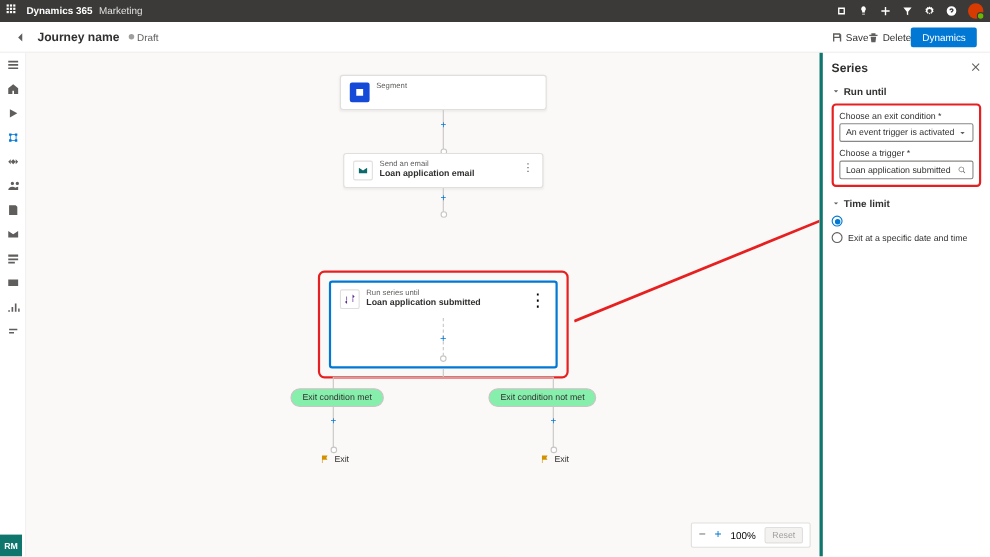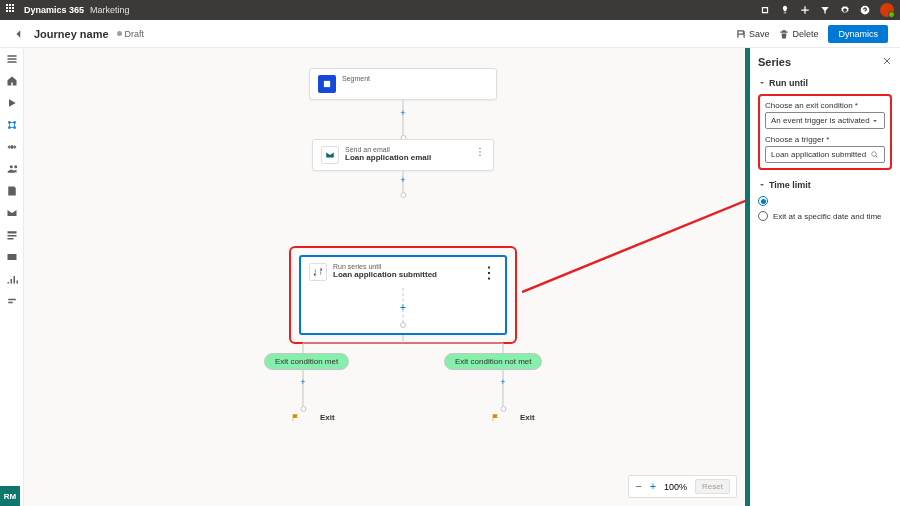--- a/index.html
+++ b/index.html
@@ -16,21 +16,21 @@
   .top-icons svg{ width:10px;height:10px;fill:#fff;}
   .avatar-top{ width:14px;height:14px;border-radius:50%;background:#d83b01;display:flex;align-items:center;justify-content:center;font-size:6px;position:relative;}
   .avatar-top::after{content:"";position:absolute;right:-1px;bottom:-1px;width:5px;height:5px;border-radius:50%;background:#6bb700;border:1px solid #3b3a39;}
 
   .cmdbar { height: 28px; display:flex; align-items:center; padding: 0 12px; border-bottom:1px solid #edebe9; font-size:9px; color:#323130; }
   .back-arrow{ width:14px;height:14px;display:flex;align-items:center;justify-content:center;margin-right:8px;}
   .back-arrow svg{width:10px;height:10px;fill:#605e5c;}
   .jname{ font-size:11px; font-weight:600; margin-right:8px;}
   .draft{ color:#605e5c; font-size:9px; display:flex;align-items:center;gap:3px;}
   .draft::before{content:"";width:5px;height:5px;border-radius:50%;background:#a19f9d;display:inline-block;}
-  .cmd-right{ margin-left:auto; display:flex; align-items:center; gap:10px;}
+  .cmd-right{ margin-left:auto; display:flex; align-items:center; gap:0;}
   .cmd-btn{ display:flex;align-items:center;gap:3px; font-size:9px; color:#323130;}
   .cmd-btn svg{width:10px;height:10px;fill:#605e5c;}
   .publish{ background:#0078d4; color:#fff; padding:4px 10px; border-radius:2px; font-size:9px;}
 
   .siderail{ position:absolute; left:0; top:48px; bottom:0; width:24px; border-right:1px solid #edebe9; display:flex; flex-direction:column; align-items:center; padding-top:4px; gap:8px; background:#fff;}
   .siderail .ritem{width:14px;height:14px;display:flex;align-items:center;justify-content:center;}
   .siderail svg{width:12px;height:12px;fill:#605e5c;}
   .siderail .active svg{fill:#0078d4;}
 
   .canvas{ position:absolute; left:24px; right:155px; top:48px; bottom:0; background:#faf9f8; overflow:hidden;}
@@ -54,28 +54,28 @@
   .conn .circle{ position:absolute;left:50%;transform:translateX(-50%);width:6px;height:6px;border:1px solid #c8c6c4;border-radius:50%;background:#fff;}
 
   .series-box{ position:absolute; left:265px; top:198px; width:228px; height:98px; border:2px solid #e62020; border-radius:6px; pointer-events:none;}
   .series-node{ position:absolute; left:275px; top:207px; width:208px; height:80px; border:2px solid #0078d4; background:#fff; border-radius:3px; padding:6px 8px;}
   .series-node .hdr{display:flex;align-items:flex-start;gap:6px;}
   .series-node .body{ position:relative; height:40px; margin-top:6px;}
   .series-node .body .vline{position:absolute;left:50%;transform:translateX(-50%);top:0;bottom:0;width:1px;border-left:1px dashed #c8c6c4;}
 
   .pill{ position:absolute; padding:3px 10px; font-size:8px; color:#323130; background:#86efac; border:1px solid #c8c6c4; border-radius:12px;}
 
-  .exit-flag{ position:absolute; display:flex;align-items:center;gap:20px;font-size:8px;color:#323130;font-weight:bold;}
+  .exit-flag{ position:absolute; display:flex;align-items:center;gap:4px;font-size:8px;color:#323130;}
   .exit-flag svg{width:9px;height:9px;fill:#d29200;}
 
   .canvas-zoom{ position:absolute; right:8px; bottom:8px; display:flex; align-items:center; gap:8px; background:#fff; border:1px solid #e1dfdd; border-radius:2px; padding:3px 6px; font-size:9px;}
   .canvas-zoom .btn{color:#605e5c;font-size:11px;line-height:1;}
   .canvas-zoom .reset{ background:#f3f2f1;border:1px solid #e1dfdd;border-radius:2px;padding:2px 6px;font-size:8px;color:#a19f9d;}
 
-  .rpanel{ position:absolute; right:0; top:48px; bottom:0; width:155px; border-left:5px solid #0f766e; background:#fff; padding:8px; font-size:9px; color:#323130;}
+  .rpanel{ position:absolute; right:0; top:48px; bottom:0; width:155px; border-left:3px solid #0f766e; background:#fff; padding:8px; font-size:9px; color:#323130;}
   .rpanel-head{ display:flex;align-items:center;justify-content:space-between;margin-bottom:10px;}
   .rpanel-title{ font-weight:600; font-size:11px;}
   .rpanel-close svg{width:10px;height:10px;fill:#605e5c;}
   .section-h{ display:flex;align-items:center;gap:3px;font-weight:600;font-size:9px;margin-bottom:6px;}
   .section-h svg{width:8px;height:8px;fill:#605e5c;}
   .redbox{ border:2px solid #e62020; border-radius:4px; padding:5px; margin-bottom:10px;}
   .fld-label{ font-size:8px; color:#323130; margin-bottom:2px;}
   .select{ border:1px solid #8a8886; border-radius:2px; padding:3px 5px; font-size:8px; display:flex;align-items:center;justify-content:space-between; margin-bottom:6px;}
   .select svg{width:8px;height:8px;fill:#605e5c;}
   .radio-row{ display:flex;align-items:center;gap:5px;font-size:8px;margin-bottom:5px;}

